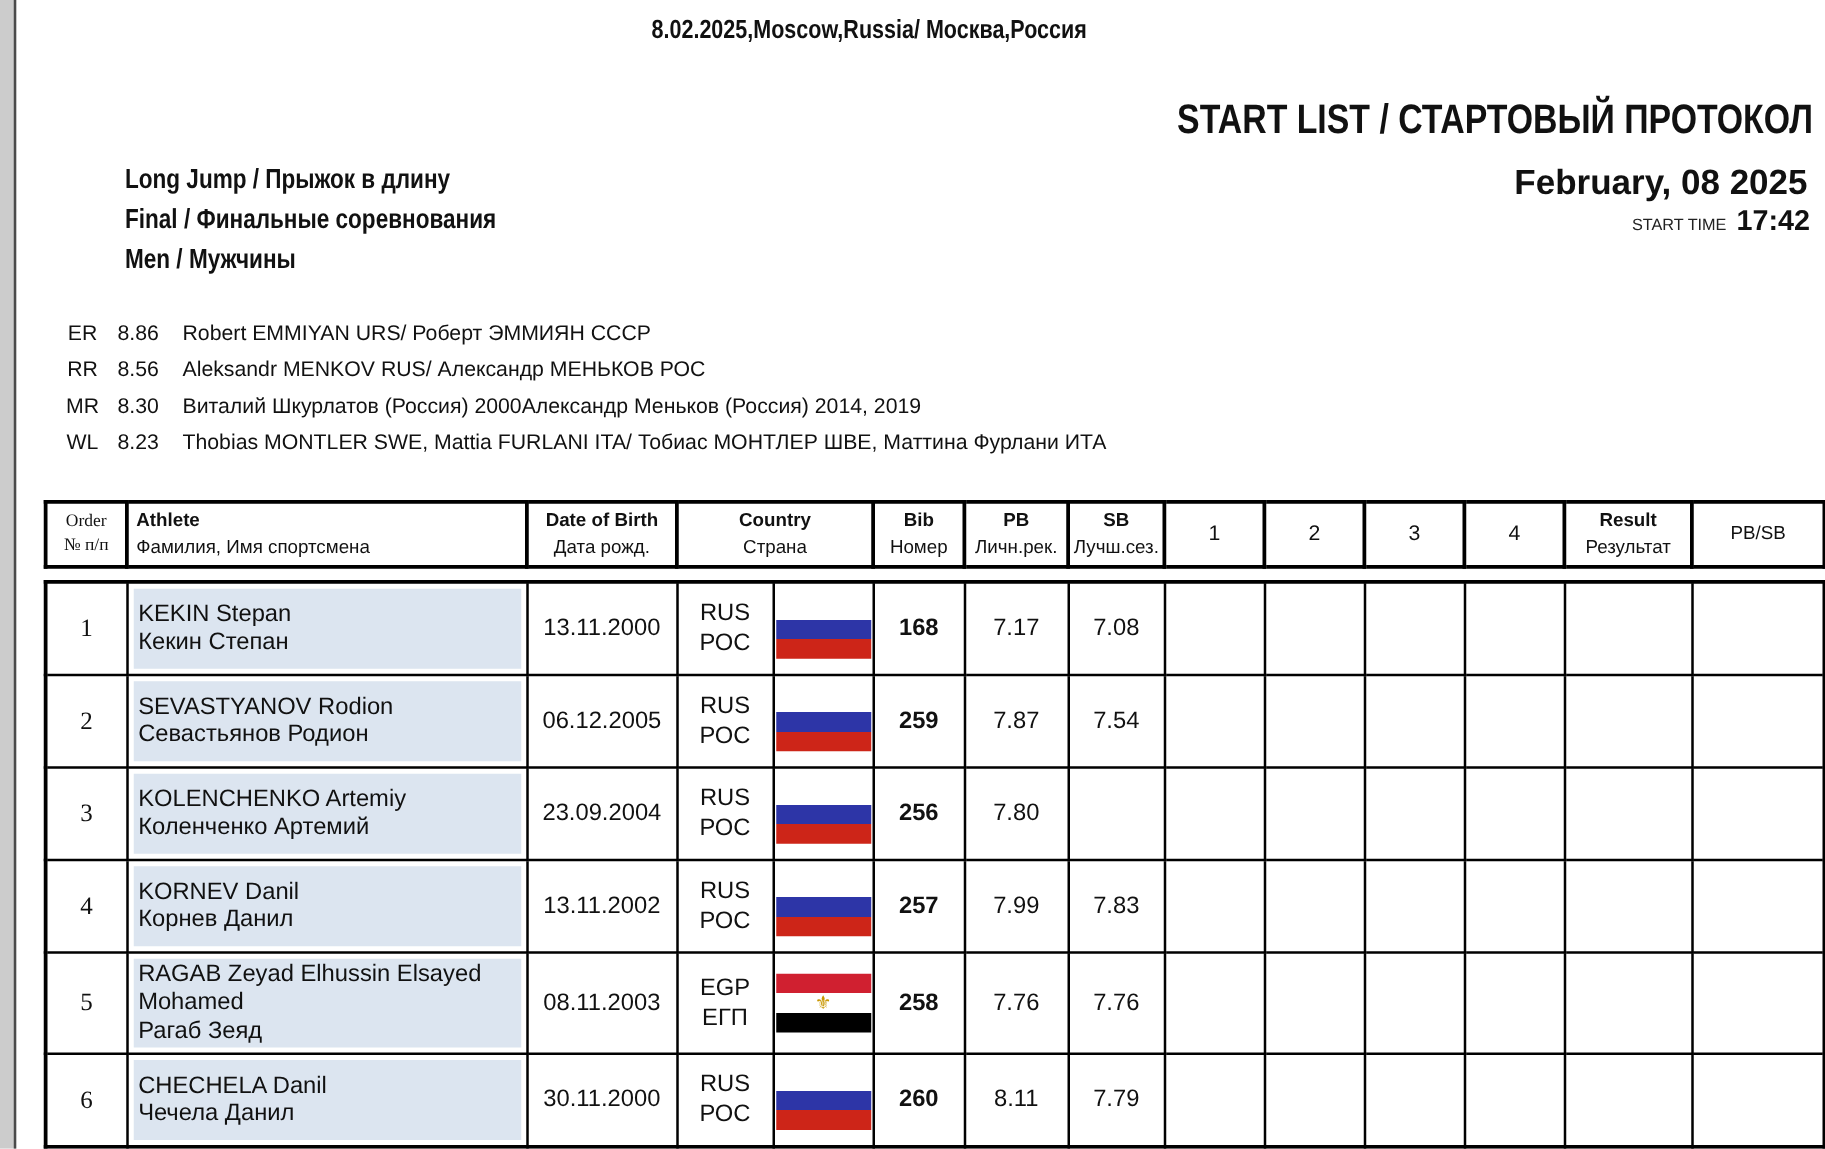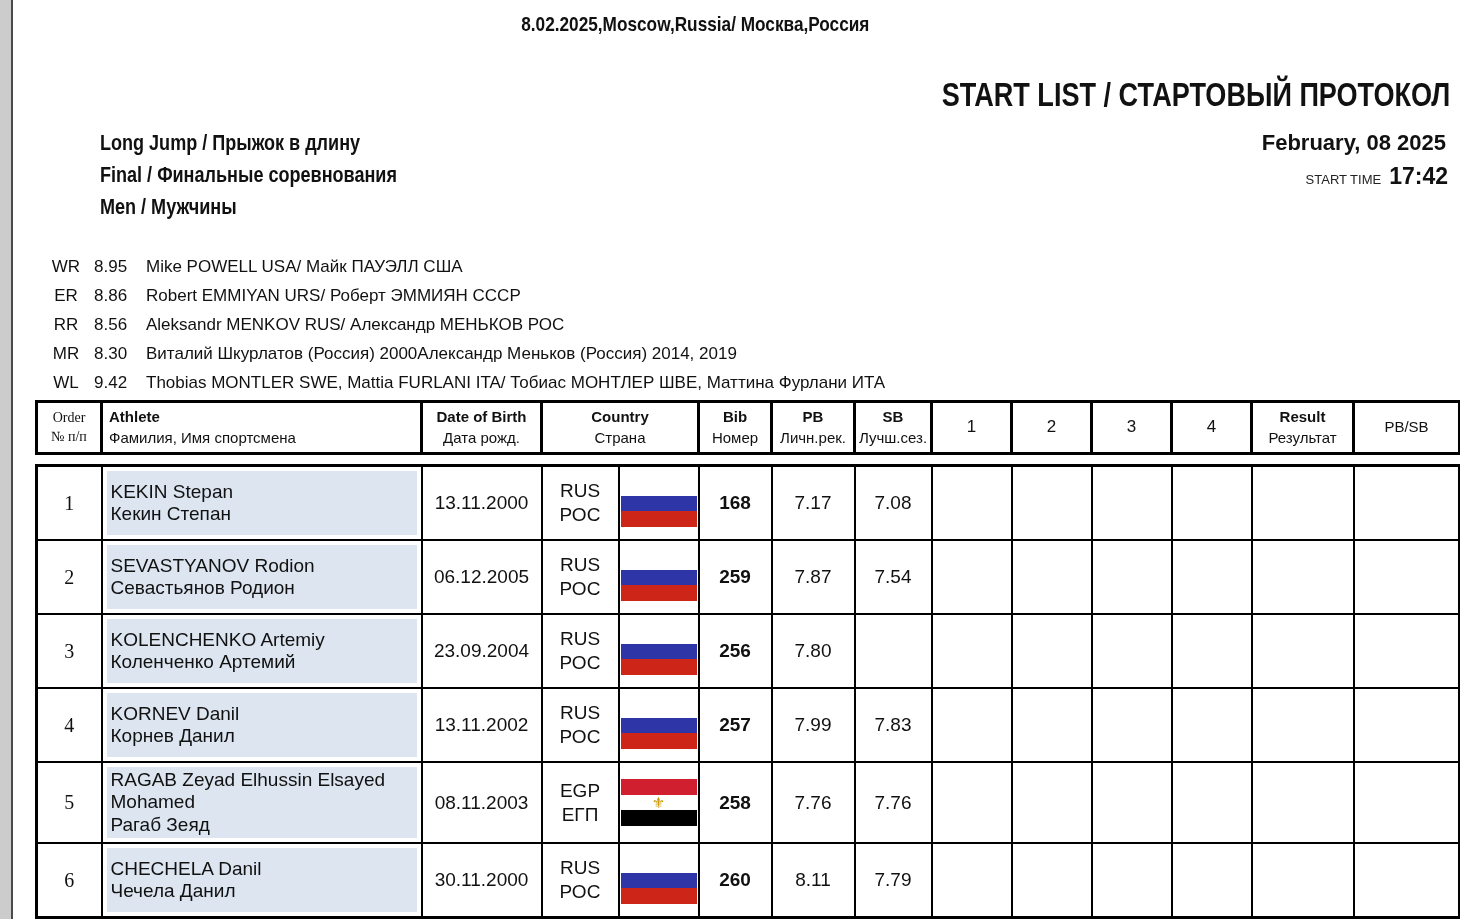--- a/index.html
+++ b/index.html
@@ -10,21 +10,21 @@
   *{box-sizing:border-box; margin:0; padding:0;}
   html,body{width:1460px;height:919px;overflow:hidden;background:#fff;}
   body{font-family:"Liberation Sans",sans-serif;color:var(--ink);}
   .page{position:relative;width:1460px;height:919px;background:#fff;}
   .page-edge{position:absolute;left:0;top:0;width:13px;height:100%;background:var(--edge-gray);border-right:2px solid var(--edge-line);}
   .cond{font-weight:bold;display:inline-block;transform:scaleX(0.82);transform-origin:left center;letter-spacing:0;}
   .cond-c{transform-origin:center center;}
   .cond-r{transform-origin:right center;}
   .top-line{position:absolute;top:12px;left:0;right:70px;text-align:center;font-size:21px;}
   .title{position:absolute;top:76px;right:10px;font-size:33px;white-space:nowrap;}
-  .date-line{position:absolute;top:130px;right:14px;font-size:22px;font-weight:bold;}
+  .date-line{position:absolute;top:130px;right:14px;font-size:28px;font-weight:bold;}
   .start-time-line{position:absolute;top:163px;right:12px;font-size:13px;color:#222;display:flex;align-items:baseline;gap:8px;}
   .start-time-line b{font-size:23px;color:#111;}
   .event-block{position:absolute;top:127px;left:100px;font-size:22px;line-height:32px;white-space:nowrap;}
   .records{position:absolute;top:252px;left:38px;font-size:17px;line-height:29px;}
   .rec-line{display:flex;white-space:pre;}
   .rec-code{width:56px;text-align:center;}
   .rec-mark{width:52px;}
   
   .tables{position:absolute;left:35px;top:400px;width:1158px;}
   table{border-collapse:collapse;table-layout:fixed;width:1423px;}
@@ -75,33 +75,30 @@
   </div>
 
   <div class="event-block">
     <div><span class="cond">Long Jump / Прыжок в длину</span></div>
     <div><span class="cond">Final  / Финальные соревнования</span></div>
     <div><span class="cond">Men / Мужчины</span></div>
   </div>
 
   <div class="records">
     <div class="rec-line">
-      <span class="rec-code">WR</span><span class="rec-mark">8.95</span><span>Mike POWELL USA/ Майк ПАУЭЛЛ США</span>
-    </div>
-    <div class="rec-line">
       <span class="rec-code">ER</span><span class="rec-mark">8.86</span><span>Robert EMMIYAN URS/ Роберт ЭММИЯН СССР</span>
     </div>
     <div class="rec-line">
       <span class="rec-code">RR</span><span class="rec-mark">8.56</span><span>Aleksandr MENKOV RUS/ Александр МЕНЬКОВ РОС</span>
     </div>
     <div class="rec-line">
       <span class="rec-code">MR</span><span class="rec-mark">8.30</span><span>Виталий Шкурлатов (Россия) 2000Александр Меньков (Россия) 2014, 2019</span>
     </div>
     <div class="rec-line">
-      <span class="rec-code">WL</span><span class="rec-mark">9.42</span><span>Thobias MONTLER SWE, Mattia FURLANI ITA/ Тобиас МОНТЛЕР ШВЕ, Маттина Фурлани ИТА</span>
+      <span class="rec-code">WL</span><span class="rec-mark">8.23</span><span>Thobias MONTLER SWE, Mattia FURLANI ITA/ Тобиас МОНТЛЕР ШВЕ, Маттина Фурлани ИТА</span>
     </div>
   </div>
 
   <div class="tables">
     <table class="hdr-table">
       <colgroup>
         <col style="width:65px">
           <col style="width:320px">
           <col style="width:120px">
           <col style="width:157px">

